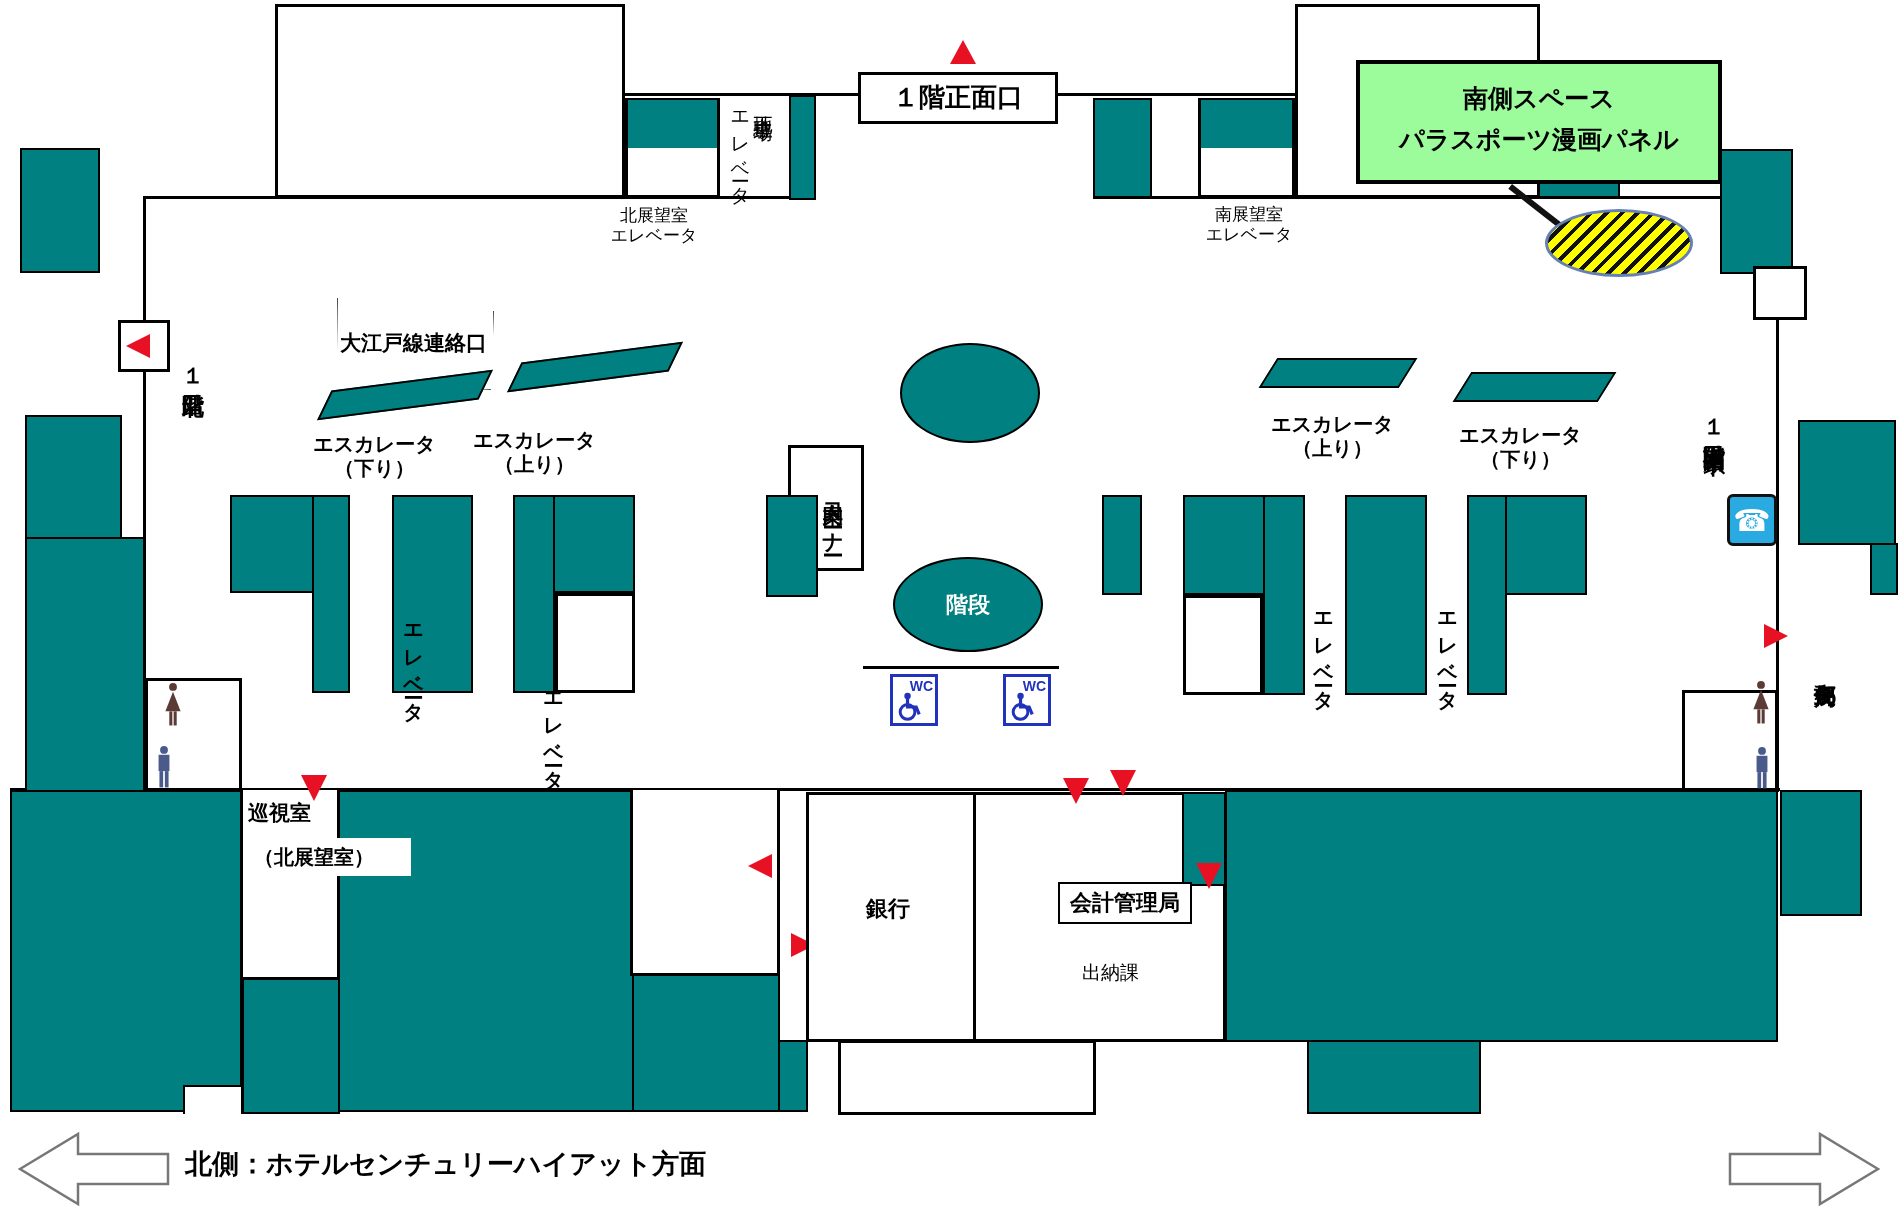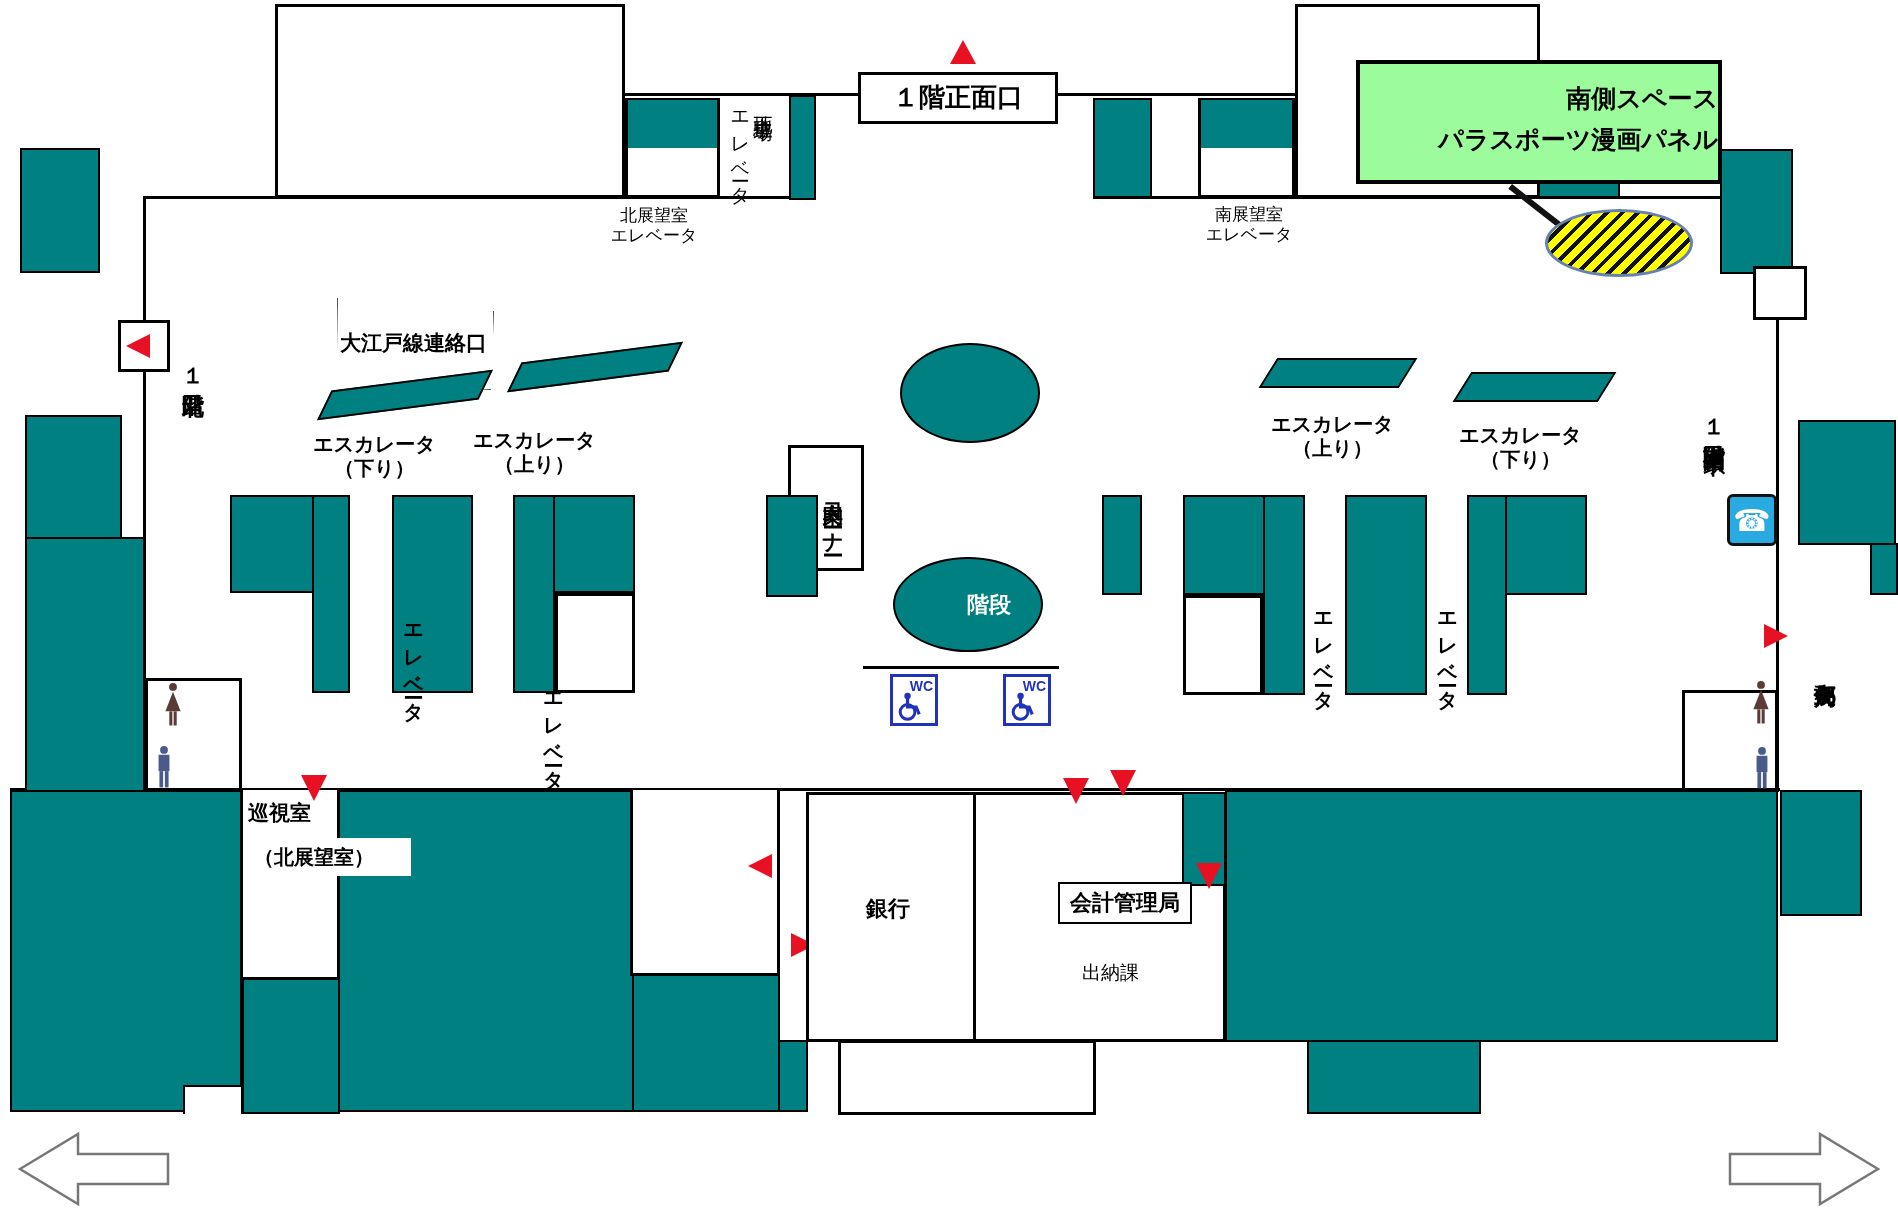--- a/index.html
+++ b/index.html
@@ -67,21 +67,21 @@
 エレベータ</div>
 
   <div class="lbl-n ctr" style="left:598px;top:206px;width:112px;font-size:17px;">北展望室
 エレベータ</div>
   <div class="lbl-n ctr" style="left:1193px;top:206px;width:112px;font-size:17px;font-family:Liberation Mono, monospace;">南展望室
 エレベータ</div>
 
   <div style="position:absolute;left:1512px;top:184px;width:82px;height:6px;background:#111;transform:rotate(38deg);transform-origin:left top;"></div>
   <div class="hatch" style="left:1545px;top:209px;width:148px;height:68px;"></div>
   <div class="greenbox" style="left:1356px;top:60px;width:366px;height:124px;"></div>
-  <div class="lbl ctr" style="left:1360px;top:78px;width:358px;font-size:25px;line-height:1.65;text-align:right;">南側スペース
+  <div class="lbl ctr" style="left:1360px;top:78px;width:358px;font-size:25px;line-height:1.65;">南側スペース
 パラスポーツ漫画パネル</div>
 
   <div class="whitebox" style="left:118px;top:320px;width:52px;height:52px;"></div>
   <div class="tri tri-left" style="left:126px;top:334px;"></div>
   <div class="lbl vert" style="left:176px;top:352px;width:30px;height:130px;font-size:22px;">１階北口</div>
 
   <div class="teal" style="left:25px;top:415px;width:97px;height:380px;"></div>
   <div class="teal" style="left:25px;top:537px;width:120px;height:258px;"></div>
   <div class="tealnb" style="left:30px;top:540px;width:88px;height:250px;"></div>
 
@@ -112,21 +112,21 @@
   <div class="tealnb" style="left:516px;top:498px;width:36px;height:92px;"></div>
   <div class="lbl vert" style="left:398px;top:612px;width:28px;height:135px;font-size:20px;">エレベータ</div>
   <div class="lbl vert" style="left:538px;top:680px;width:28px;height:135px;font-size:20px;">エレベータ</div>
 
   <div class="whitebox" style="left:788px;top:445px;width:76px;height:126px;"></div>
   <div class="teal" style="left:766px;top:495px;width:52px;height:102px;"></div>
   <div class="lbl vert" style="left:816px;top:486px;width:30px;height:180px;font-size:21px;">案内コーナー</div>
 
   <div class="ell" style="left:900px;top:343px;width:140px;height:100px;"></div>
   <div class="ell" style="left:893px;top:557px;width:150px;height:95px;"></div>
-  <div class="lbl ctr" style="left:893px;top:592px;width:150px;font-size:22px;color:#fff;padding-left:21px;">階段</div>
+  <div class="lbl ctr" style="left:893px;top:592px;width:150px;font-size:22px;color:#fff;">階段</div>
   <div class="line" style="left:863px;top:666px;width:196px;height:3px;"></div>
 
   <div class="wcbox" style="left:890px;top:674px;">
     <span class="wctxt">WC</span>
     <svg width="30" height="32" viewBox="0 0 24 26" style="left:2px;top:14px;">
       <circle cx="10" cy="17" r="6" fill="none" stroke="#2233bb" stroke-width="2.4"></circle>
       <circle cx="10" cy="4" r="2.6" fill="#2233bb"></circle>
       <path d="M10 6 L10 13 L17 13 L19.5 19" stroke="#2233bb" stroke-width="2.6" fill="none"></path>
     </svg>
   </div>
@@ -213,17 +213,18 @@
   <div class="tri tri-down" style="left:1110px;top:770px;"></div>
   <div class="lbl" style="left:866px;top:896px;width:80px;font-size:22px;">銀行</div>
   <div class="whitebox" style="left:1058px;top:882px;width:134px;height:42px;border-width:2px;"></div>
   <div class="lbl ctr" style="left:1058px;top:890px;width:134px;font-size:22px;">会計管理局</div>
   <div class="lbl-n" style="left:1082px;top:962px;width:90px;font-size:19px;">出納課</div>
   <div class="whitebox" style="left:838px;top:1040px;width:258px;height:75px;"></div>
 
   <svg width="152" height="78" viewBox="0 0 152 78" style="left:18px;top:1130px;">
     <polygon points="2,39 60,4 60,24 150,24 150,54 60,54 60,74" fill="#ffffff" stroke="#777" stroke-width="2.5"></polygon>
   </svg>
+  <div class="lbl" style="left:185px;top:1148px;width:700px;font-size:27px;">北側：ホテルセンチュリーハイアット方面</div>
   <svg width="152" height="78" viewBox="0 0 152 78" style="left:1728px;top:1130px;">
     <polygon points="150,39 92,4 92,24 2,24 2,54 92,54 92,74" fill="#ffffff" stroke="#777" stroke-width="2.5"></polygon>
   </svg>
 
 </div>
 
 </body></html>

